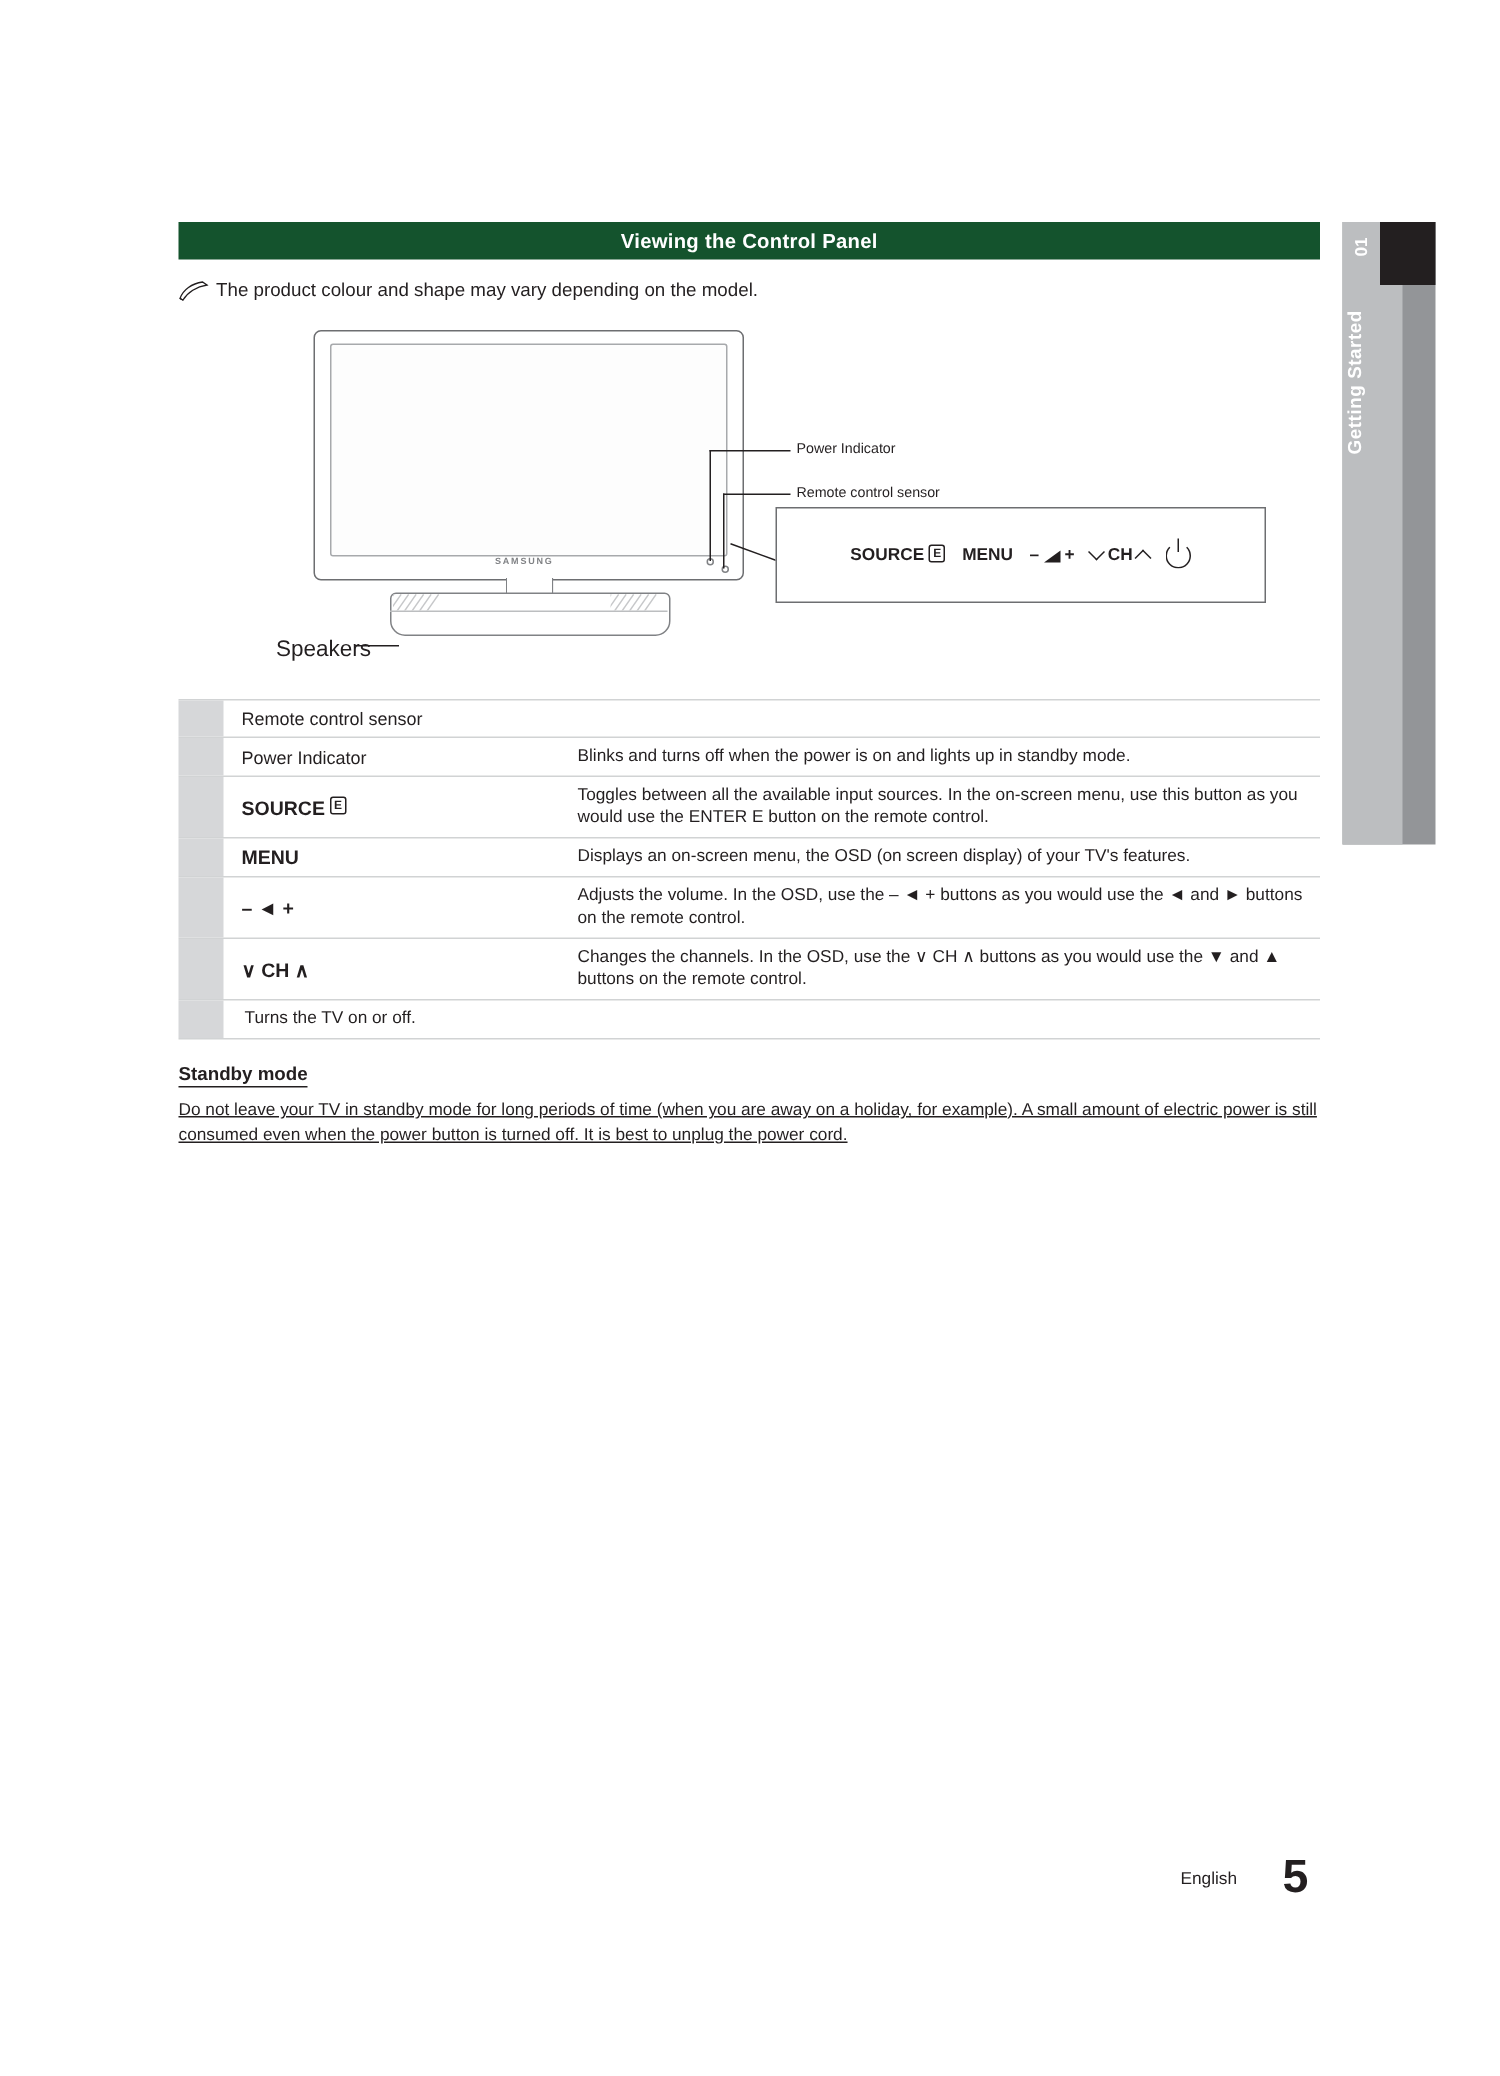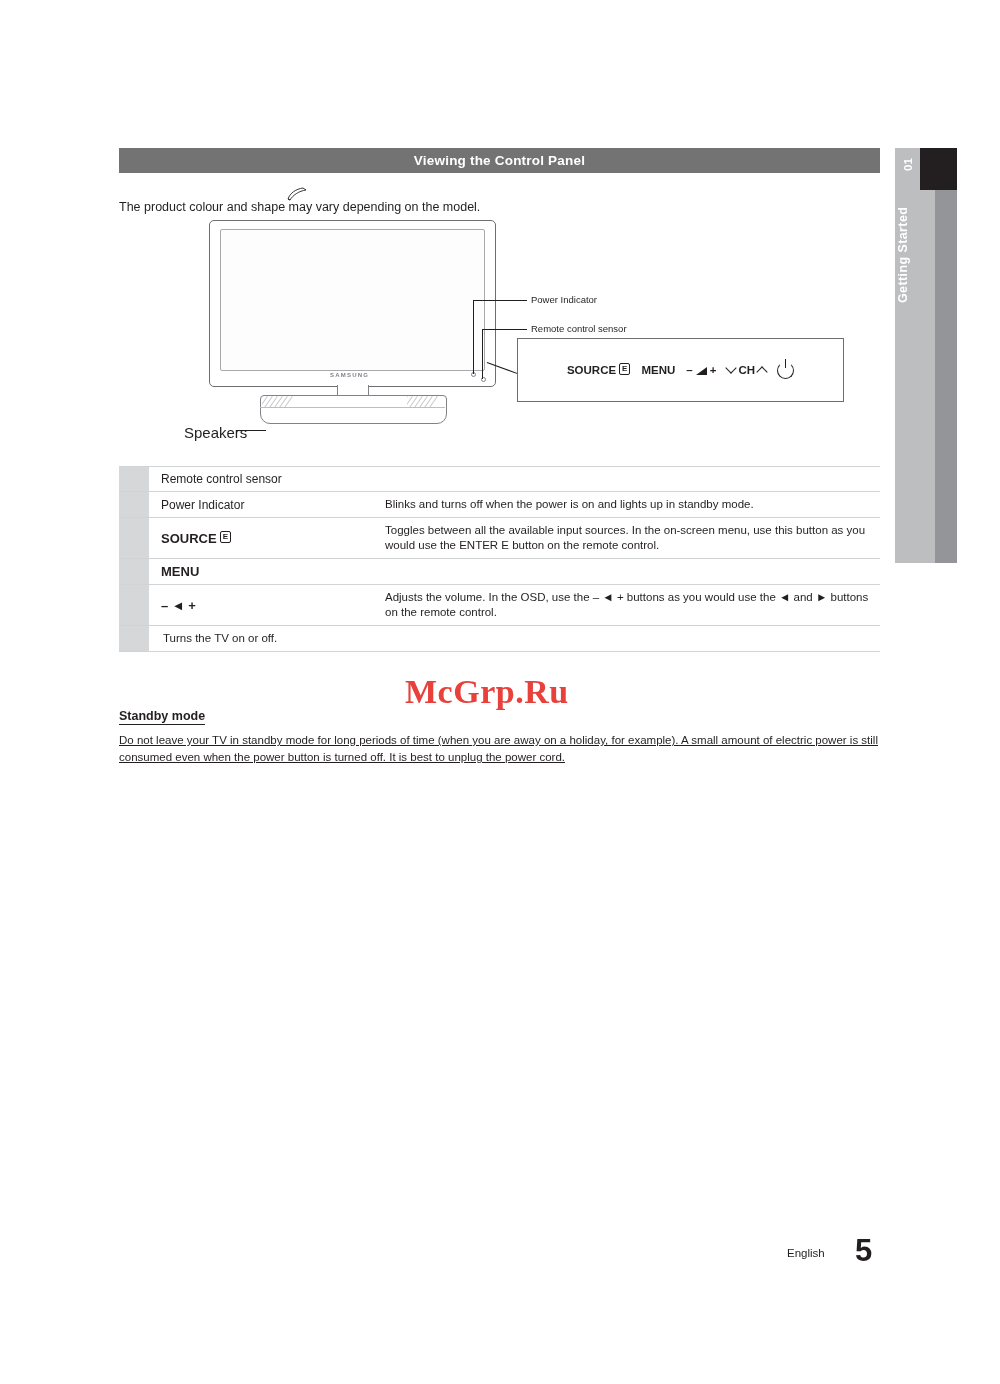--- a/index.html
+++ b/index.html
@@ -23,21 +23,21 @@
     height: 1384px;
   }
 
   
   .section-bar {
     position: absolute;
     left: 119px;
     top: 148px;
     width: 761px;
     height: 25px;
-    background: #737373;
+    background: #14532d;
     color: #ffffff;
     font-size: 13.5px;
     font-weight: bold;
     display: flex;
     align-items: center;
     justify-content: center;
     letter-spacing: 0.2px;
   }
 
   
@@ -99,21 +99,20 @@
 
   
   .note-line {
     position: absolute;
     left: 119px;
     top: 186px;
     font-size: 12.5px;
     color: #231f20;
     display: flex;
     align-items: center;
-    flex-direction: column;
   }
   .note-icon {
     display: inline-block;
     width: 20px;
     height: 14px;
     margin-right: 5px;
     position: relative;
     top: 1px;
   }
 
@@ -520,37 +519,42 @@
       <div class="tname bold">
         <span>SOURCE</span>
           <span class="glyph-enter" style="margin-left:3px;">E</span>
       </div>
       <div class="tdesc">Toggles between all the available input sources. In the on-screen menu, use this button as you would use the ENTER E button on the remote control.</div>
     </div>
 
     <div class="trow">
       <div class="tmark"></div>
       <div class="tname bold">MENU</div>
+      <div class="tdesc">Displays an on-screen menu, the OSD (on screen display) of your TV's features.</div>
     </div>
 
     <div class="trow">
       <div class="tmark"></div>
       <div class="tname bold">– ◄ +</div>
       <div class="tdesc">Adjusts the volume. In the OSD, use the – ◄ + buttons as you would use the ◄ and ► buttons on the remote control.</div>
     </div>
 
+    <div class="trow">
+      <div class="tmark"></div>
+      <div class="tname bold">∨ CH ∧</div>
+      <div class="tdesc">Changes the channels. In the OSD, use the ∨ CH ∧ buttons as you would use the ▼ and ▲ buttons on the remote control.</div>
+    </div>
 
     <div class="trow">
       <div class="tmark"></div>
       <div class="tdesc">Turns the TV on or off.</div>
     </div>
 
   </div>
 
-  <div class="watermark">McGrp.Ru</div>
 
   <div class="standby-title">Standby mode</div>
   <div class="standby-body">Do not leave your TV in standby mode for long periods of time (when you are away on a holiday, for example). A small amount of electric power is still consumed even when the power button is turned off. It is best to unplug the power cord.</div>
 
   <div class="footer-lang">English</div>
   <div class="footer-num">5</div>
 
 </div>
 
 </body></html>

